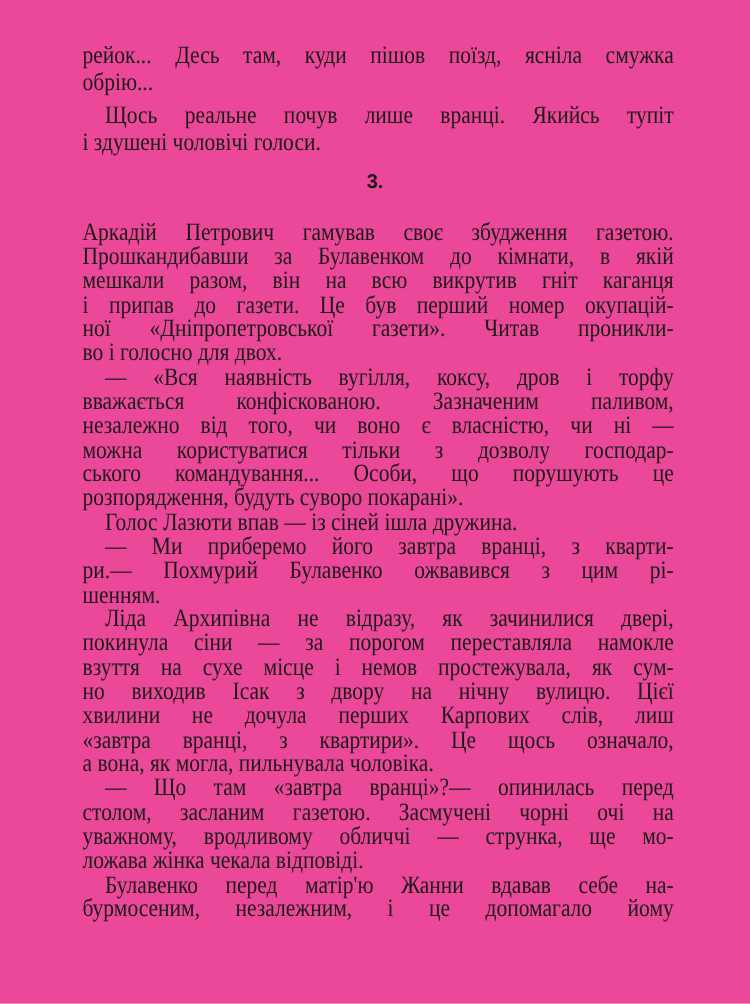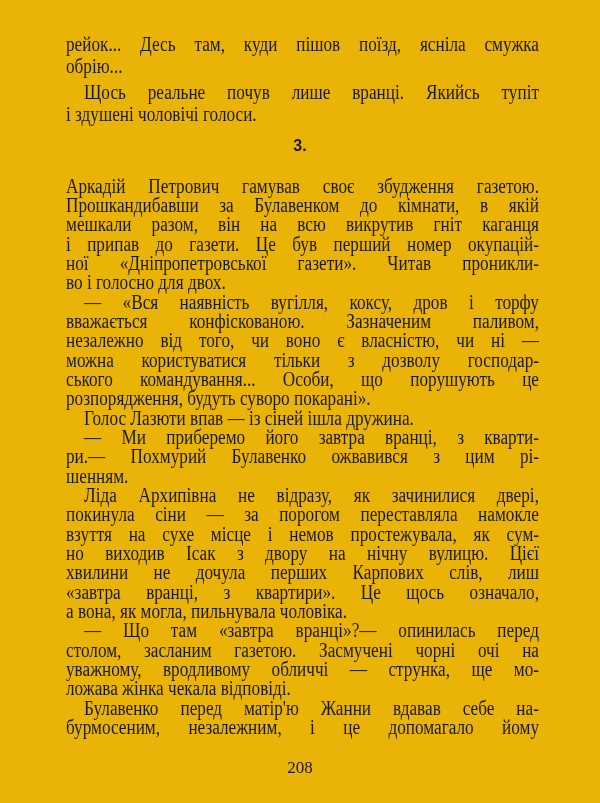--- a/index.html
+++ b/index.html
@@ -1,17 +1,17 @@
 <!DOCTYPE html>
 <html><head>
 <meta charset="utf-8">
 <style>
   html, body { margin: 0; padding: 0; background: #ffffff; }
   body { width: 600px; height: 803px; position: relative; overflow: hidden; }
-  .page { position: absolute; left: 0; top: 0; width: 600px; height: 803px; background: #eab308; }
+  .page { position: absolute; left: 0; top: 0; width: 600px; height: 803px; background: #ec4899; }
   .line {
     position: absolute;
     left: 66px;
     width: 473px;
     font-family: "Liberation Serif", serif;
     font-size: 20px;
     line-height: 20px;
     color: #1a1a1a;
     white-space: nowrap;
     text-align: justify;
@@ -75,14 +75,13 @@
   <div class="line" style="top:562px">хвилини не дочула  перших  Карпових слів, лиш</div>
   <div class="line" style="top:582px">«завтра  вранці, з квартири». Це щось  означало,</div>
   <div class="line last" style="top:601px">а вона, як могла, пильнувала чоловіка.</div>
   <div class="line indent" style="top:620px">— Що там «завтра  вранці»?— опинилась перед</div>
   <div class="line" style="top:640px">столом, засланим газетою. Засмучені чорні очі на</div>
   <div class="line" style="top:659px">уважному, вродливому обличчі — струнка, ще мо-</div>
   <div class="line last" style="top:678px">ложава жінка чекала відповіді.</div>
   <div class="line indent" style="top:698px">Булавенко перед матір'ю Жанни вдавав себе на-</div>
   <div class="line" style="top:717px">бурмосеним,  незалежним, і це допомагало  йому</div>
 
-  <div class="pagenum">208</div>
 </div>
 
 </body></html>

